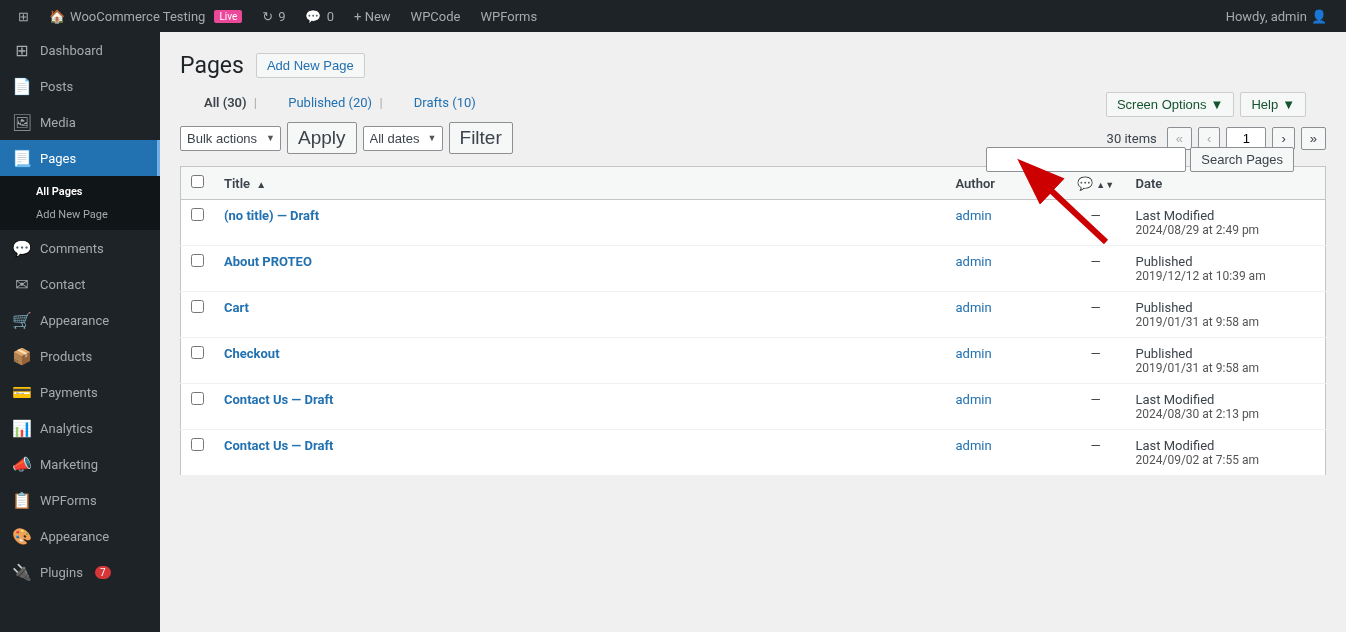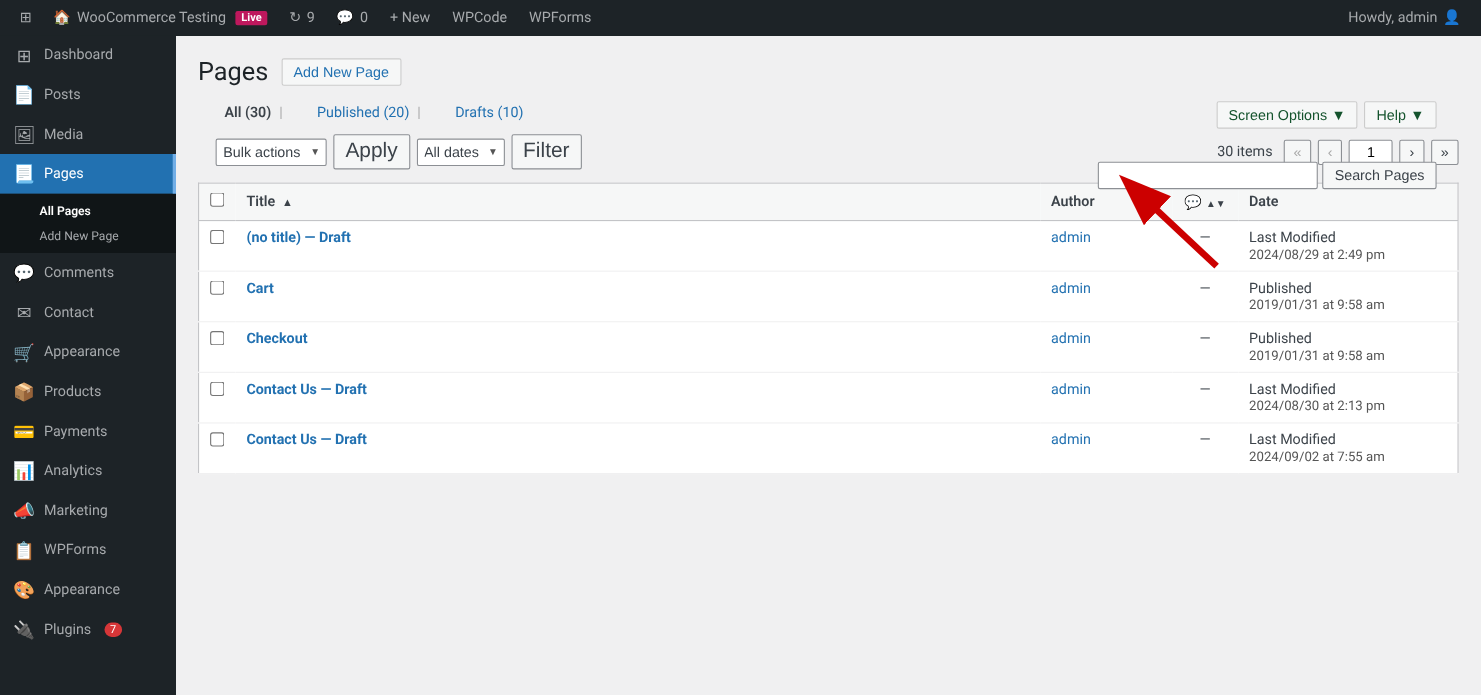--- a/index.html
+++ b/index.html
@@ -34,27 +34,26 @@
       cursor: pointer;
       white-space: nowrap;
     }
     .adminbar-right {
       display: flex;
       align-items: center;
       gap: 0;
       margin-left: auto;
     }
     .live-badge {
-      background: #be185d;
+      background: #ec4899;
       color: #fff;
       font-size: 10px;
       padding: 1px 5px;
       border-radius: 2px;
       margin-left: 4px;
-      font-weight: bold;
     }
 
     
     #wpwrap {
       display: flex;
       margin-top: 32px;
       min-height: calc(100vh - 32px);
     }
 
     
@@ -171,21 +170,20 @@
     .filter-link.current { color: #3c434a; font-weight: 600; text-decoration: none; }
     .filter-sep { color: #aaa; margin: 0 4px; }
 
     
     .tablenav {
       display: flex;
       align-items: center;
       gap: 8px;
       margin-bottom: 12px;
       justify-content: space-between;
-      margin-left: 16px;
     }
     .tablenav-left {
       display: flex;
       align-items: center;
       gap: 6px;
     }
     .tablenav-right {
       display: flex;
       align-items: center;
       gap: 6px;
@@ -278,21 +276,21 @@
     .dash { color: #3c434a; }
     .date-status { color: #3c434a; font-weight: 400; }
     .date-time { color: #555; font-size: 12px; display: block; }
     th.sortable { cursor: pointer; }
     .sort-indicator { font-size: 10px; margin-left: 3px; }
 
     
     .search-area {
       position: absolute;
       top: 95px;
-      right: 20px;
+      right: 32px;
       display: flex;
       gap: 4px;
       align-items: flex-end;
     }
     .search-input {
       padding: 4px 8px;
       border: 1px solid #8c8f94;
       border-radius: 2px;
       font-size: 13px;
       width: 200px;
@@ -534,84 +532,102 @@
       <td class="col-date">
         <span class="date-status">Last Modified</span>
         <span class="date-time">2024/08/29 at 2:49 pm</span>
       </td>
     </tr>
             <tr>
       <td class="col-cb">
         <input type="checkbox" style="">
       </td>
       <td class="col-title">
-        <strong><a class="page-link">Cart</a></strong>
+        <strong><a class="page-link">About PROTEO</a></strong>
       </td>
       <td class="col-author">
         <a class="author-link">admin</a>
       </td>
       <td class="col-comments">
         <span class="dash">—</span>
       </td>
       <td class="col-date">
         <span class="date-status">Published</span>
-        <span class="date-time">2019/01/31 at 9:58 am</span>
+        <span class="date-time">2019/12/12 at 10:39 am</span>
       </td>
     </tr>
             <tr>
       <td class="col-cb">
         <input type="checkbox" style="">
       </td>
       <td class="col-title">
-        <strong><a class="page-link">Checkout</a></strong>
+        <strong><a class="page-link">Cart</a></strong>
       </td>
       <td class="col-author">
         <a class="author-link">admin</a>
       </td>
       <td class="col-comments">
         <span class="dash">—</span>
       </td>
       <td class="col-date">
         <span class="date-status">Published</span>
         <span class="date-time">2019/01/31 at 9:58 am</span>
       </td>
     </tr>
             <tr>
       <td class="col-cb">
         <input type="checkbox" style="">
       </td>
       <td class="col-title">
-        <strong><a class="page-link">Contact Us — Draft</a></strong>
+        <strong><a class="page-link">Checkout</a></strong>
       </td>
       <td class="col-author">
         <a class="author-link">admin</a>
       </td>
       <td class="col-comments">
         <span class="dash">—</span>
       </td>
       <td class="col-date">
-        <span class="date-status">Last Modified</span>
-        <span class="date-time">2024/08/30 at 2:13 pm</span>
+        <span class="date-status">Published</span>
+        <span class="date-time">2019/01/31 at 9:58 am</span>
       </td>
     </tr>
             <tr>
       <td class="col-cb">
         <input type="checkbox" style="">
       </td>
       <td class="col-title">
         <strong><a class="page-link">Contact Us — Draft</a></strong>
       </td>
       <td class="col-author">
         <a class="author-link">admin</a>
       </td>
       <td class="col-comments">
         <span class="dash">—</span>
       </td>
       <td class="col-date">
         <span class="date-status">Last Modified</span>
+        <span class="date-time">2024/08/30 at 2:13 pm</span>
+      </td>
+    </tr>
+            <tr>
+      <td class="col-cb">
+        <input type="checkbox" style="">
+      </td>
+      <td class="col-title">
+        <strong><a class="page-link">Contact Us — Draft</a></strong>
+      </td>
+      <td class="col-author">
+        <a class="author-link">admin</a>
+      </td>
+      <td class="col-comments">
+        <span class="dash">—</span>
+      </td>
+      <td class="col-date">
+        <span class="date-status">Last Modified</span>
         <span class="date-time">2024/09/02 at 7:55 am</span>
       </td>
     </tr>
           </tbody>
       </table>
 
     </div>
   </div>
 </div>
 

